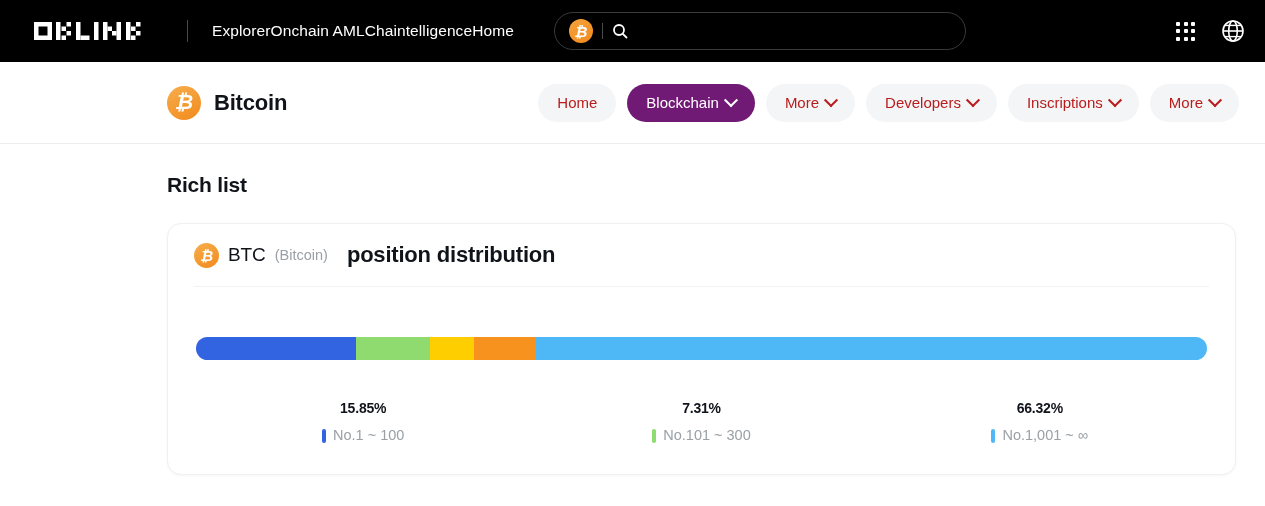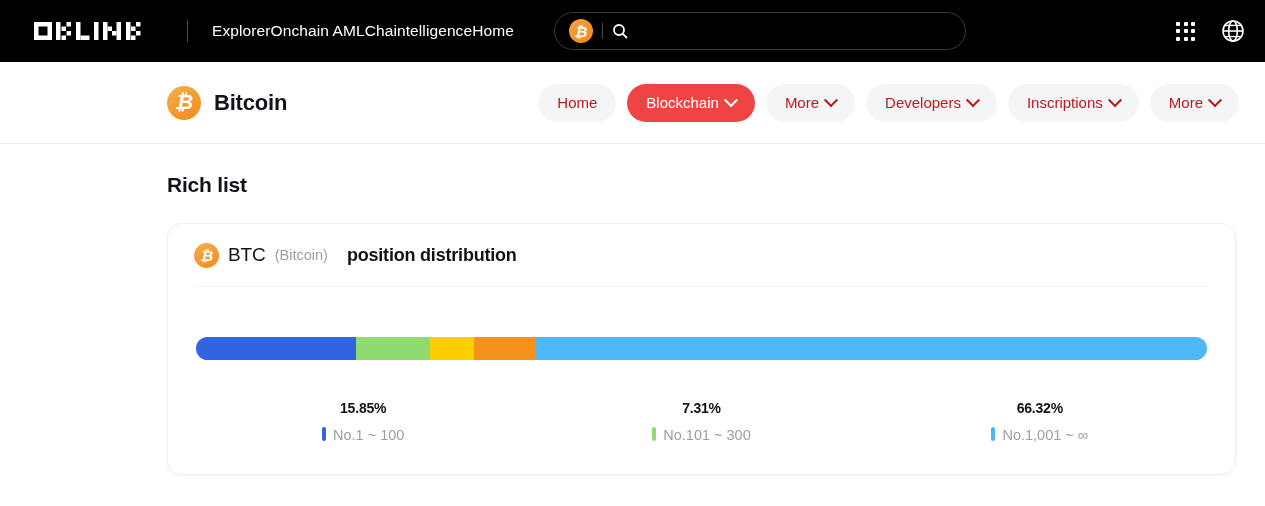--- a/index.html
+++ b/index.html
@@ -149,21 +149,21 @@
     background: #f4f5f7;
     color: #b91c1c;
     font-size: 15px;
     display: flex;
     align-items: center;
     gap: 7px;
     padding: 0 19px;
     white-space: nowrap;
     cursor: pointer;
   }
-  .pill.active { background: #ef4444; color: #ffffff; }
+  .pill.active { background: #701a75; color: #ffffff; }
   .chev {
     width: 10px; height: 10px;
     border-right: 2px solid currentColor;
     border-bottom: 2px solid currentColor;
     transform: rotate(45deg) translate(-2px,-2px);
     flex: 0 0 auto;
   }
 
   
   .page { padding: 0 29px 0 167px; position: relative; }
@@ -194,21 +194,21 @@
     background: linear-gradient(150deg,#f7ae4d 0%,#f18a1c 100%);
     display: flex; align-items: center; justify-content: center;
     flex: 0 0 auto;
   }
   .card-coin span {
     color: #fff; font-size: 15px; font-weight: bold;
     font-style: italic; line-height: 1; transform: translateY(-.5px);
   }
   .card-sym { font-size: 19px; color: #10131a; letter-spacing: -.1px; }
   .card-full { font-size: 14.5px; color: #9aa0a6; }
-  .card-desc { font-size: 18px; font-weight: bold; color: #10131a; margin-left: 10px; letter-spacing: -.2px; }
+  .card-desc { font-size: 22px; font-weight: bold; color: #10131a; margin-left: 10px; letter-spacing: -.2px; }
   .card-rule { height: 1px; background: #f1f3f5; }
 
   .bar-wrap { padding: 50px 2px 0 2px; }
   .bar {
     height: 23px;
     border-radius: 12px;
     overflow: hidden;
     display: flex;
     width: 100%;
   }
@@ -226,21 +226,21 @@
   }
   .legend-pct {
     font-size: 14px;
     font-weight: bold;
     color: #10131a;
     letter-spacing: -.2px;
   }
   .legend-row {
     margin-top: 11px;
     display: flex;
-    align-items: flex-start;
+    align-items: flex-end;
     gap: 7px;
   }
   .legend-mark {
     width: 4px; height: 14px; border-radius: 2px; flex: 0 0 auto;
   }
   .legend-label { font-size: 14.5px; color: #9aa0a6; white-space: nowrap; }
 </style>
 </head>
 <body>
 

